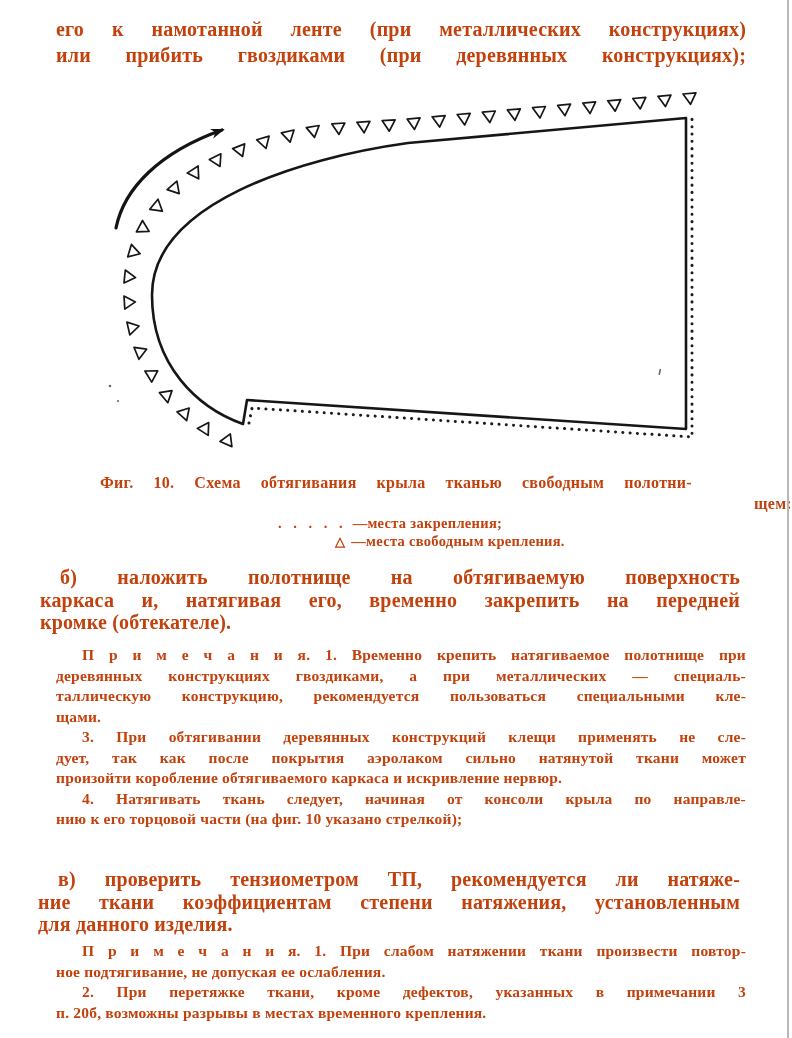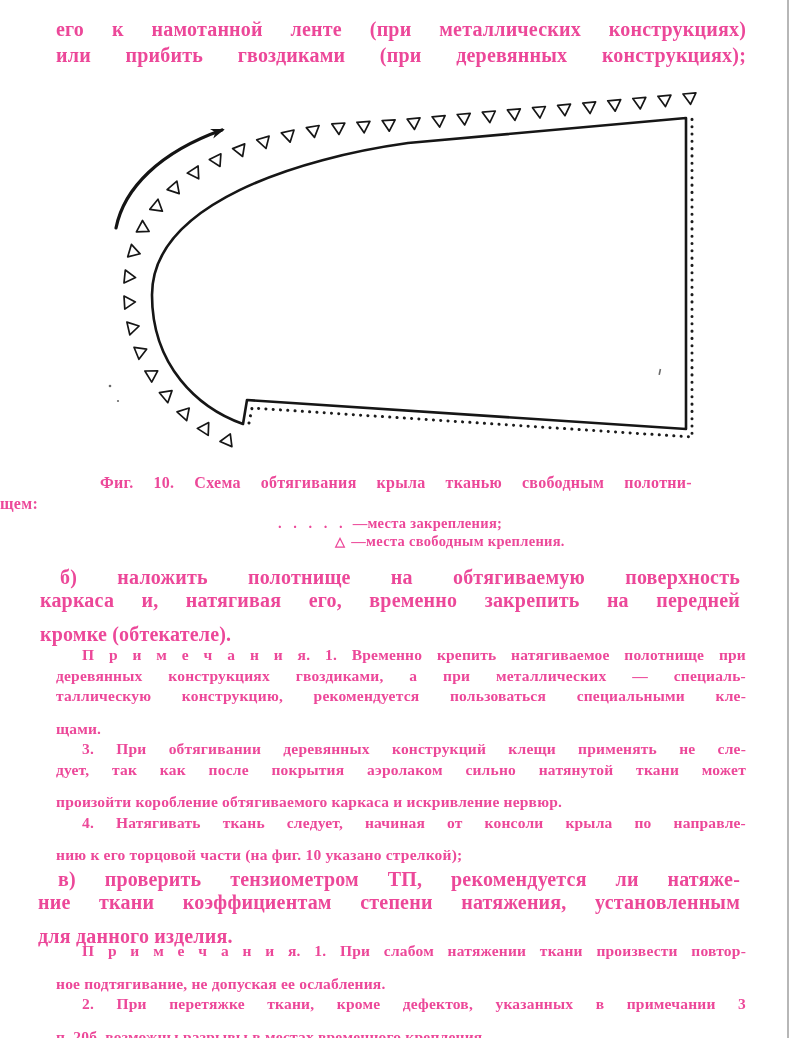--- a/index.html
+++ b/index.html
@@ -1,35 +1,35 @@
 <!DOCTYPE html>
 <html><head>
 <meta charset="utf-8">
 <style>
   html,body{margin:0;padding:0;background:#ffffff;}
   .page{
     position:relative;
     width:792px;height:1038px;
     background:#ffffff;
-    color:#ec4899;
+    color:#c2410c;
     font-family:"Liberation Serif", serif;
     overflow:hidden;
   }
   .block{position:absolute;}
   .big{font-size:20px;font-weight:bold;letter-spacing:.2px;}
   .big .ln{line-height:22.5px;text-align:justify;text-align-last:justify;white-space:normal;}
   .intro .ln{line-height:26px;}
   .small{font-size:15.5px;font-weight:bold;letter-spacing:.2px;}
   .small .ln{line-height:20.5px;text-align:justify;text-align-last:justify;}
-  .ln.fin{text-align:right;text-align-last:left;margin-top:12px;}
+  .ln.fin{text-align:right;text-align-last:left;}
   .ind20{text-indent:20px;}
   .ind26{text-indent:26px;}
   .cap{font-size:16px;font-weight:bold;letter-spacing:.3px;}
   .cap .c1{margin:0 100px;line-height:21px;text-align:justify;text-align-last:justify;}
-  .cap .c2{line-height:21px;text-align:left;}
+  .cap .c2{line-height:21px;text-align:right;}
   .cap .leg{line-height:18px;font-size:14.5px;}
   .leg .sym{margin-right:6px;}
   .leg .dots{letter-spacing:4px;}
   .scan-edge{position:absolute;top:0;right:3px;width:2px;height:1038px;background:#b7b7b7;}
   .fig{position:absolute;left:0;top:88px;}
 </style>
 </head>
 <body>
 
 <div class="page">

